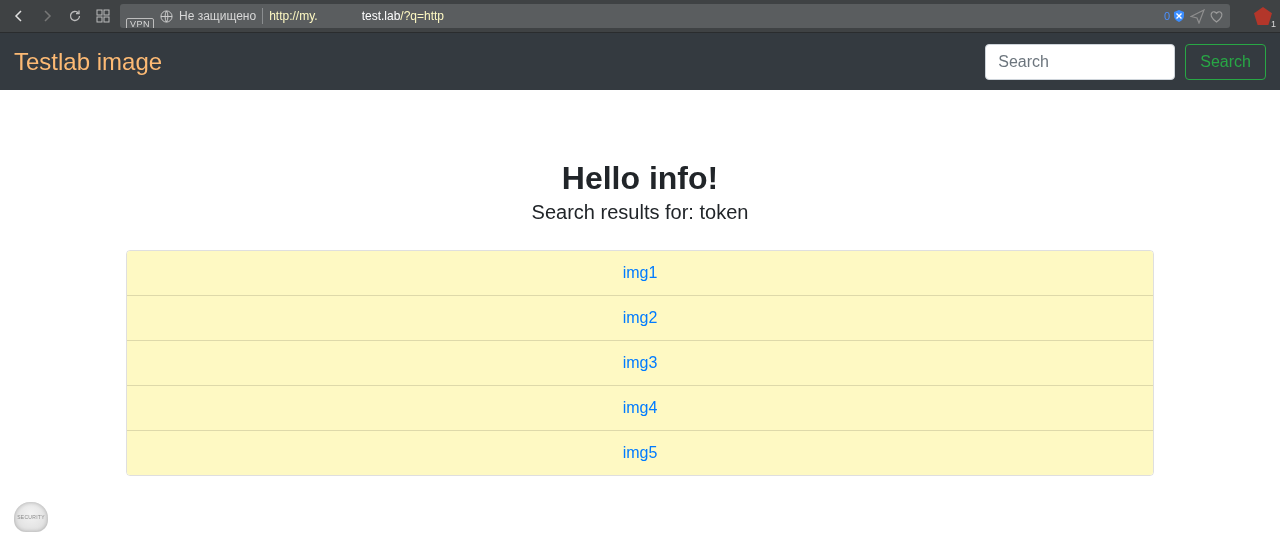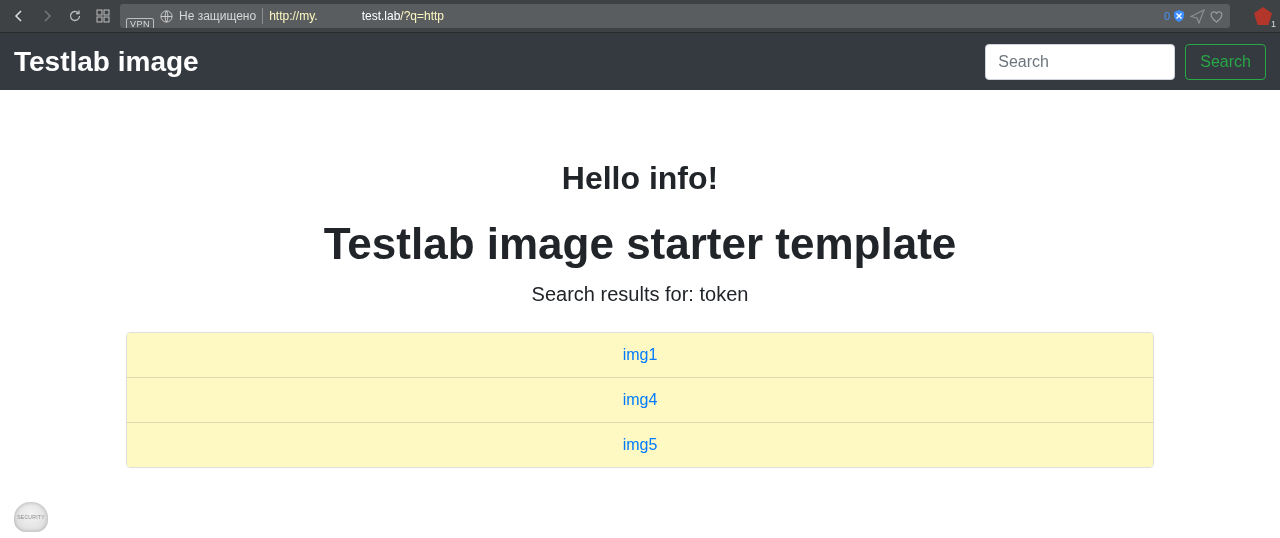--- a/index.html
+++ b/index.html
@@ -76,23 +76,23 @@
   
   .navbar {
     height: 57px;
     background: #343a40;
     display:flex;
     align-items:center;
     padding: 0 14px;
     justify-content: space-between;
   }
   .navbar-brand {
-    color:#ffffff;
-    font-size:28px;
-    font-weight:700;
+    color:#fdba74;
+    font-size:24px;
+    font-weight:400;
   }
   .nav-right { display:flex; align-items:flex-start; gap:10px; }
   .search-input {
     width: 190px;
     height: 36px;
     border-radius: 4px;
     border: 1px solid #ced4da;
     background:#fff;
     color:#495057;
     font-size:16px;
@@ -112,21 +112,21 @@
 
   
   .page {
     padding-top: 70px;
     text-align:center;
     color:#212529;
   }
   .page h2 {
     font-size:32px;
     font-weight:600;
-    margin-bottom: 22px;
+    margin-bottom: 4px;
   }
   .page h1 {
     font-size:44px;
     font-weight:600;
     margin-bottom: 14px;
   }
   .page .subtitle {
     font-size:20px;
     font-weight:400;
     margin-bottom: 26px;
@@ -228,23 +228,24 @@
 <div class="navbar">
   <div class="navbar-brand">Testlab image</div>
   <div class="nav-right">
     <input class="search-input" type="text" placeholder="Search" style="">
     <button class="search-btn">Search</button>
   </div>
 </div>
 
 <div class="page">
   <h2>Hello info!</h2>
-  <h1>Testlab image starter template</h1>
   <div class="subtitle">Search results for: token</div>
 
   <div class="list-group">
     <a class="list-group-item">img1</a>
+    <a class="list-group-item">img2</a>
+    <a class="list-group-item">img3</a>
     <a class="list-group-item">img4</a>
     <a class="list-group-item">img5</a>
   </div>
 </div>
 
 <div class="corner-logo">SECURITY</div>
 
 </body></html>

